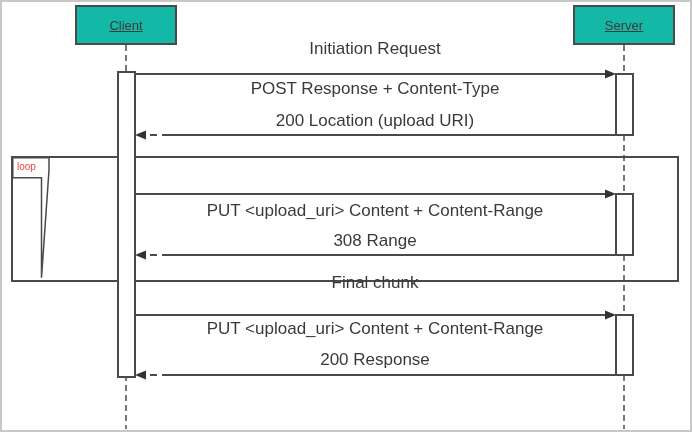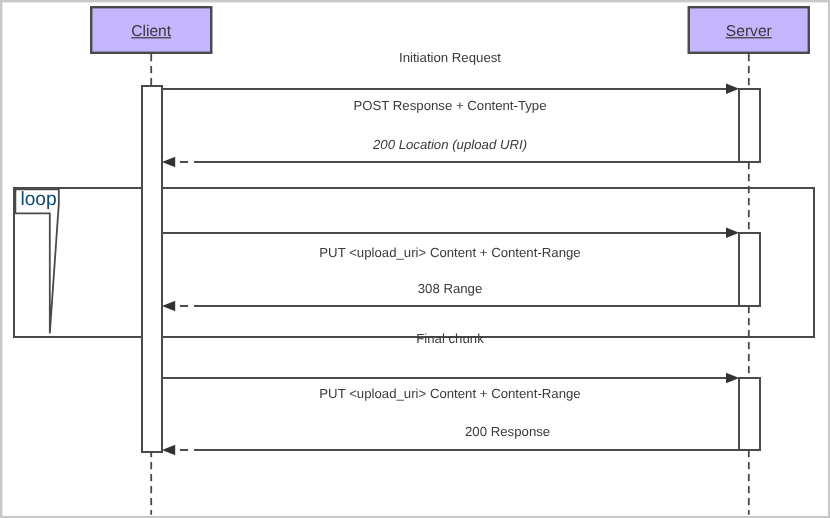--- a/index.html
+++ b/index.html
@@ -19,48 +19,48 @@
     pointer-events: none;
   }
   svg.diagram { position: absolute; left: 0; top: 0; }
   .actor {
     position: absolute;
     top: 5px;
     width: 102px;
     height: 40px;
     border: 2px solid #4a4a4a;
     box-sizing: border-box;
-    background: #c4b5fd;
+    background: #14b8a6;
     display: flex;
     align-items: center;
     justify-content: center;
   }
   .actor span {
     font-size: 13px;
     color: #3a3a3a;
     text-decoration: underline;
   }
   .lbl {
     position: absolute;
     left: 375px;
     transform: translateX(-50%);
     white-space: nowrap;
-    font-size: 11px;
+    font-size: 17px;
     line-height: 14px;
     height: 14px;
     color: #3a3a3a;
     text-align: center;
   }
   .loop-tag {
     position: absolute;
     left: 17px;
     top: 160px;
-    font-size: 16px;
+    font-size: 10px;
     line-height: 14px;
-    color: #0c4a6e;
+    color: #ef4444;
   }
 </style>
 </head>
 <body>
 
 <div class="canvas">
 
   <svg class="diagram" width="692" height="432" viewBox="0 0 692 432">
 
     <line x1="126" y1="45" x2="126" y2="429" stroke="#4a4a4a" stroke-width="1.5" stroke-dasharray="6,4"></line>
@@ -113,23 +113,23 @@
     <span>Client</span>
   </div>
   <div class="actor" style="left:573px;">
     <span>Server</span>
   </div>
 
   <div class="loop-tag">loop</div>
 
   <div class="lbl" style="top:42px;">Initiation Request</div>
   <div class="lbl" style="top:82px;">POST Response + Content-Type</div>
-  <div class="lbl" style="top:114px;font-style:italic;">200 Location (upload URI)</div>
+  <div class="lbl" style="top:114px;">200 Location (upload URI)</div>
 
   <div class="lbl" style="top:204px;">PUT &lt;upload_uri&gt; Content + Content-Range</div>
   <div class="lbl" style="top:234px;text-align:right;">308 Range</div>
 
   <div class="lbl" style="top:276px;">Final chunk</div>
   <div class="lbl" style="top:322px;">PUT &lt;upload_uri&gt; Content + Content-Range</div>
-  <div class="lbl" style="top:353px;margin-left:48px;">200 Response</div>
+  <div class="lbl" style="top:353px;">200 Response</div>
 
   <div class="outer-border"></div>
 </div>
 
 </body></html>

